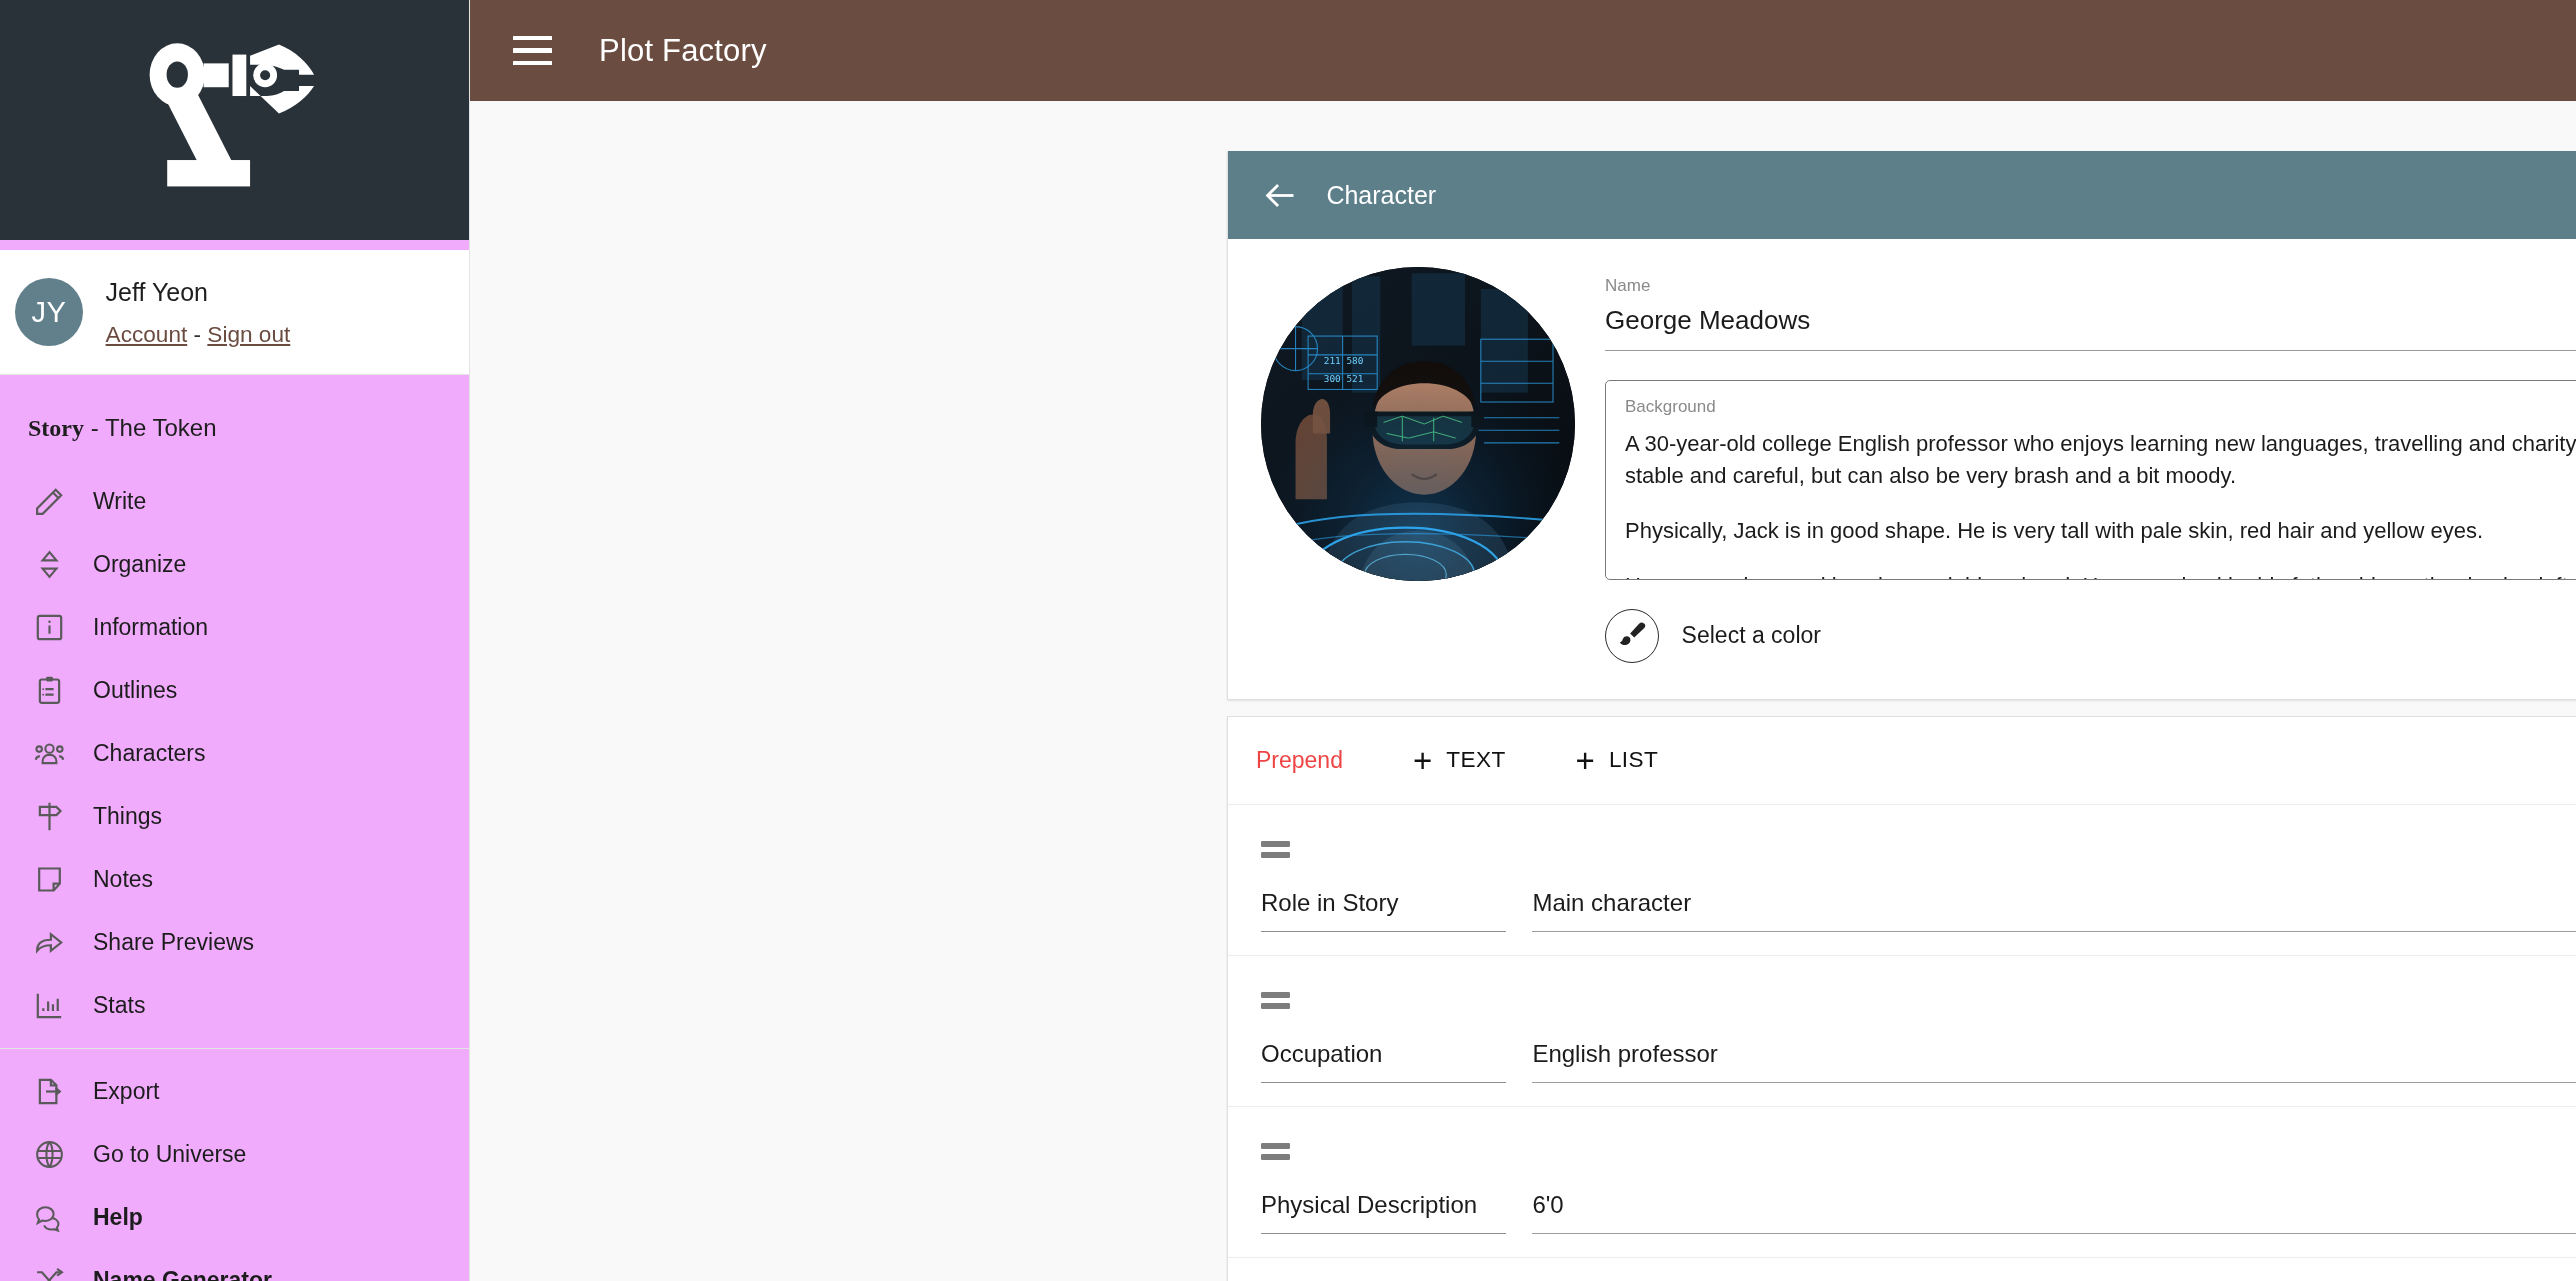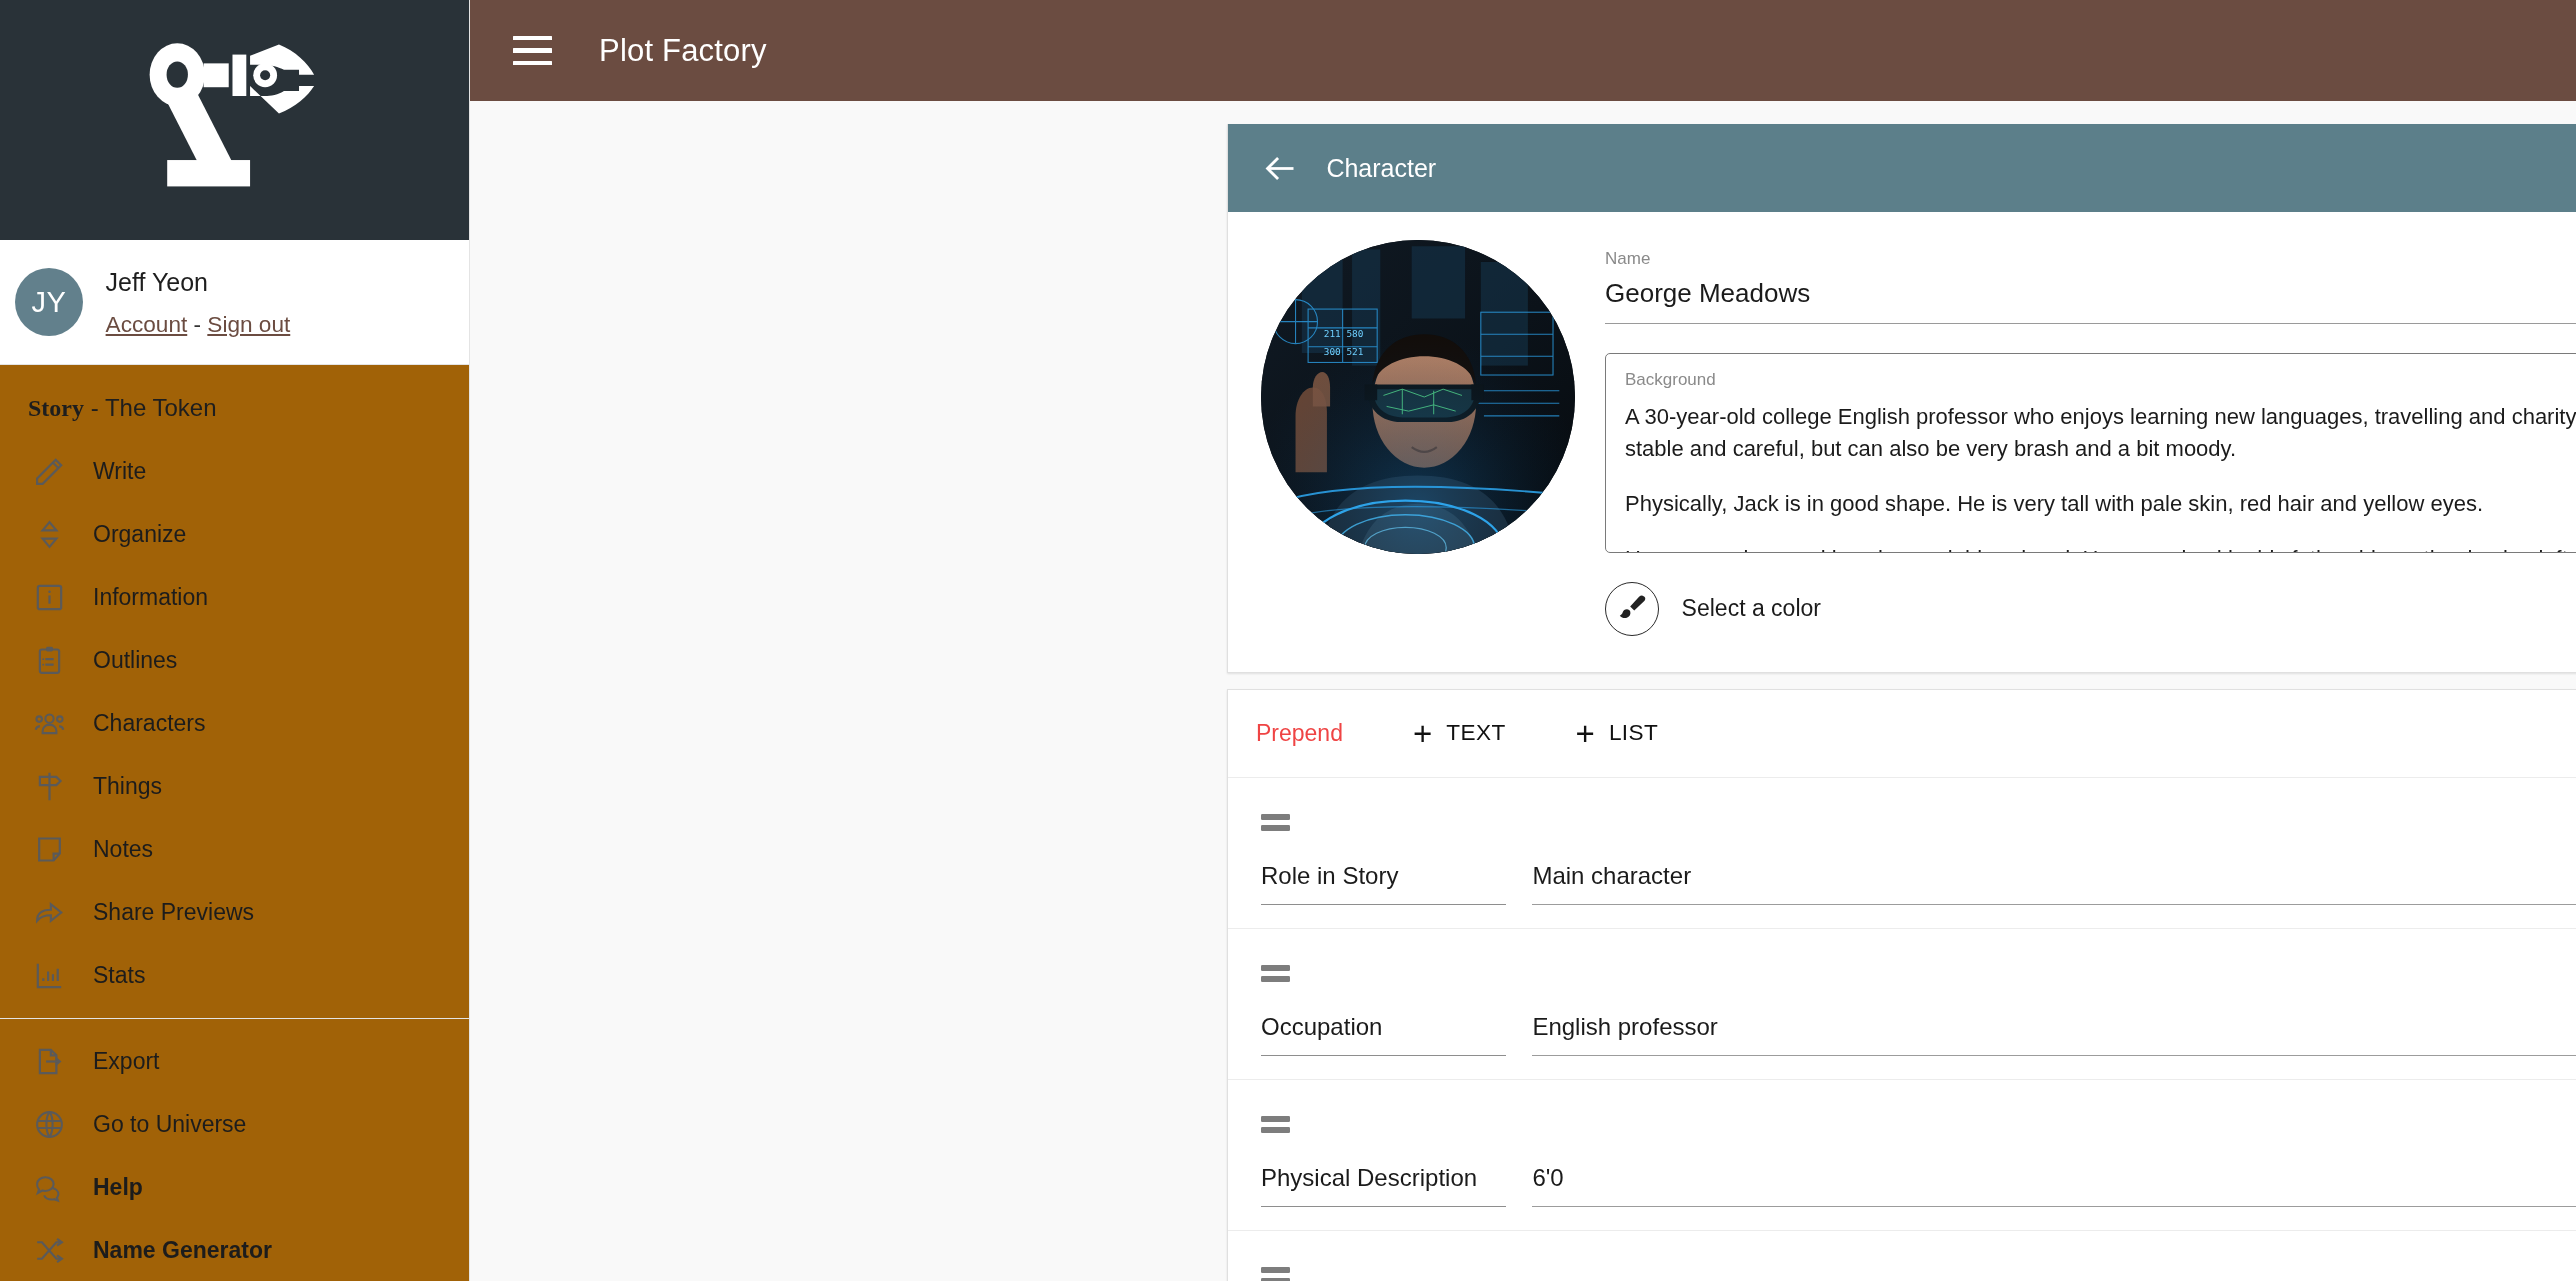--- a/index.html
+++ b/index.html
@@ -7,24 +7,24 @@
     width: 2576px; height: 1282px;
     font-family: "Liberation Sans", sans-serif;
     background: #f9f9f9;
     overflow: hidden;
   }
   .app { display: flex; width: 2576px; height: 1282px; }
 
   
   .sidebar {
     width: 470px; height: 1282px;
-    background: #a16207;
+    background: #f0abfc;
     border-right: 0.6px solid #e4e4e4;
     flex: 0 0 470px;
-    display: flex; flex-direction: column;
+    display: flex; flex-direction: column; gap: 10px;
   }
   .logo-panel {
     height: 240px; background: #293238;
     display: flex; align-items: center; justify-content: center;
     flex: 0 0 240px;
   }
   .logo-svg { width: 226px; height: 157px; }
 
   .user-block {
     height: 125px; flex: 0 0 125px;
@@ -74,22 +74,23 @@
     height: 101px; flex: 0 0 101px;
     background: #6b4c41;
     display: flex; align-items: center; padding-left: 43px;
   }
   .hamburger { width: 39px; height: 30px; display:flex; flex-direction:column; justify-content:space-between; cursor:pointer; }
   .hamburger span { display:block; height:4.4px; background:#fff; border-radius:0.6px; }
   .topbar-title { color:#fff; font-size: 31px; margin-left: 47px; letter-spacing: 0.2px; }
 
   .content {
     flex: 1 1 auto; position: relative;
-    padding: 23px 0 0 0;
+    padding: 10px 0 0 0;
     overflow: hidden;
+    margin-top: 40px;
   }
   .card-wrap { width: 1528px; margin-left: 757px; }
 
   
   .char-card {
     background:#fff;
     border:0.6px solid #e0e0e0;
     border-top: none;
     box-shadow: 0 0.6px 1.9px rgba(0,0,0,.10);
   }

